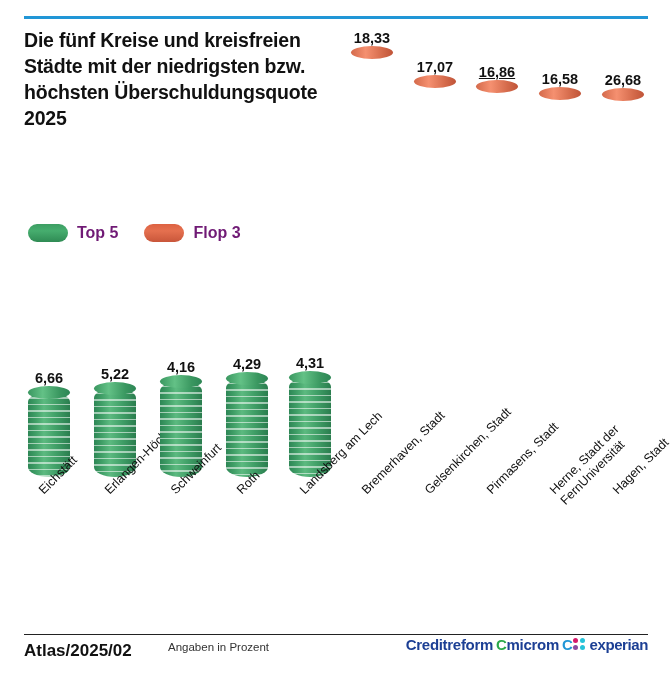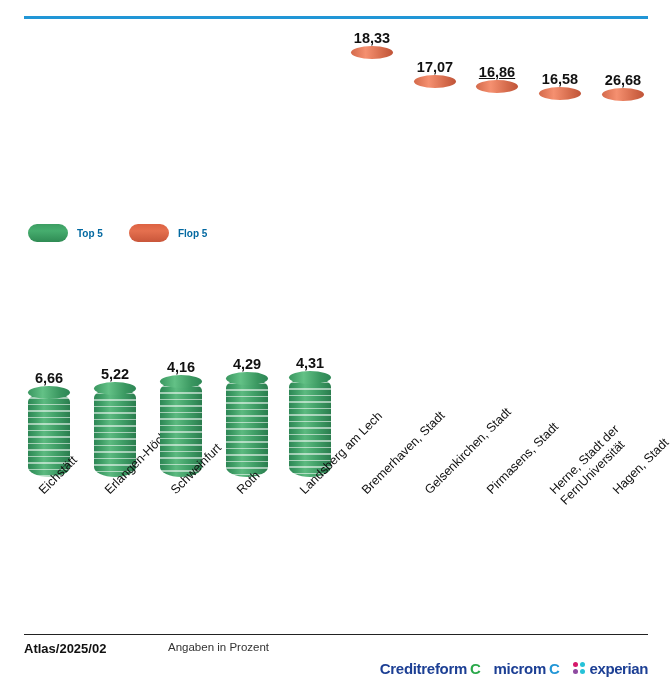--- a/index.html
+++ b/index.html
@@ -58,23 +58,23 @@
     height: 18px;
     border-radius: 9px;
   }
   .legend-chip.green {
     background: linear-gradient(to bottom, #3d9e63 0%, #46ad6e 38%, #2f8b54 100%);
   }
   .legend-chip.red {
     background: linear-gradient(to bottom, #dd6242 0%, #e5704f 38%, #c9563a 100%);
   }
   .legend-label {
-    font-size: 10px;
-    font-weight: bold;
-    color: #0369a1;
+    font-size: 16px;
+    font-weight: bold;
+    color: #701a75;
   }
 
   
   .chart {
     position: absolute;
     left: 0;
     top: 0;
     width: 672px;
     height: 690px;
   }
@@ -147,38 +147,37 @@
     left: 24px;
     top: 634px;
     width: 624px;
     height: 1px;
     background: #222222;
   }
   .footer-left {
     position: absolute;
     left: 24px;
     top: 641px;
-    font-size: 13px;
+    font-size: 17px;
     font-weight: bold;
     color: #111111;
   }
   .footer-mid {
     position: absolute;
     left: 168px;
     top: 641px;
     font-size: 11.5px;
     color: #333333;
   }
   .brands {
     position: absolute;
     right: 24px;
-    top: 660px;
-    display: flex;
-    align-items: center;
-    gap: 13px;
+    top: 636px;
+    display: flex;
+    align-items: center;
   }
   .brand-creditreform {
     font-size: 15px;
     font-weight: bold;
     color: #1c3f94;
     letter-spacing: -0.3px;
     display: flex;
     align-items: center;
     gap: 3px;
   }
@@ -222,29 +221,30 @@
   .exp-dots i:nth-child(3) { left: 0; top: 7px; background: #8e49a0; }
   .exp-dots i:nth-child(4) { left: 7px; top: 7px; background: #26c2d8; }
 </style>
 </head>
 <body>
 
 <div class="page">
 
   <div class="top-rule"></div>
 
+  <div class="title">Die fünf Kreise und kreisfreien Städte mit der niedrigsten bzw. höchsten Überschuldungsquote 2025</div>
 
   <div class="legend">
     <div class="legend-item">
       <span class="legend-chip green"></span>
       <span class="legend-label">Top 5</span>
     </div>
     <div class="legend-item">
       <span class="legend-chip red"></span>
-      <span class="legend-label">Flop 5</span>
+      <span class="legend-label">Flop 3</span>
     </div>
   </div>
 
   <div class="chart" id="chart">
       <div class="bar-group" style="left: 22px; height: 690px; top: 0px;">
         <div class="bar-value" style="top: 370.139px;">6,66</div>
         <div class="bar-stack green" style="top: 392.139px; height: 84.8609px;"></div>
         <div class="bar-cap green" style="top: 386.139px;"></div>
         <div class="bar-label" style="left: 14px; top: 487px;">Eichstätt</div>
       </div>

